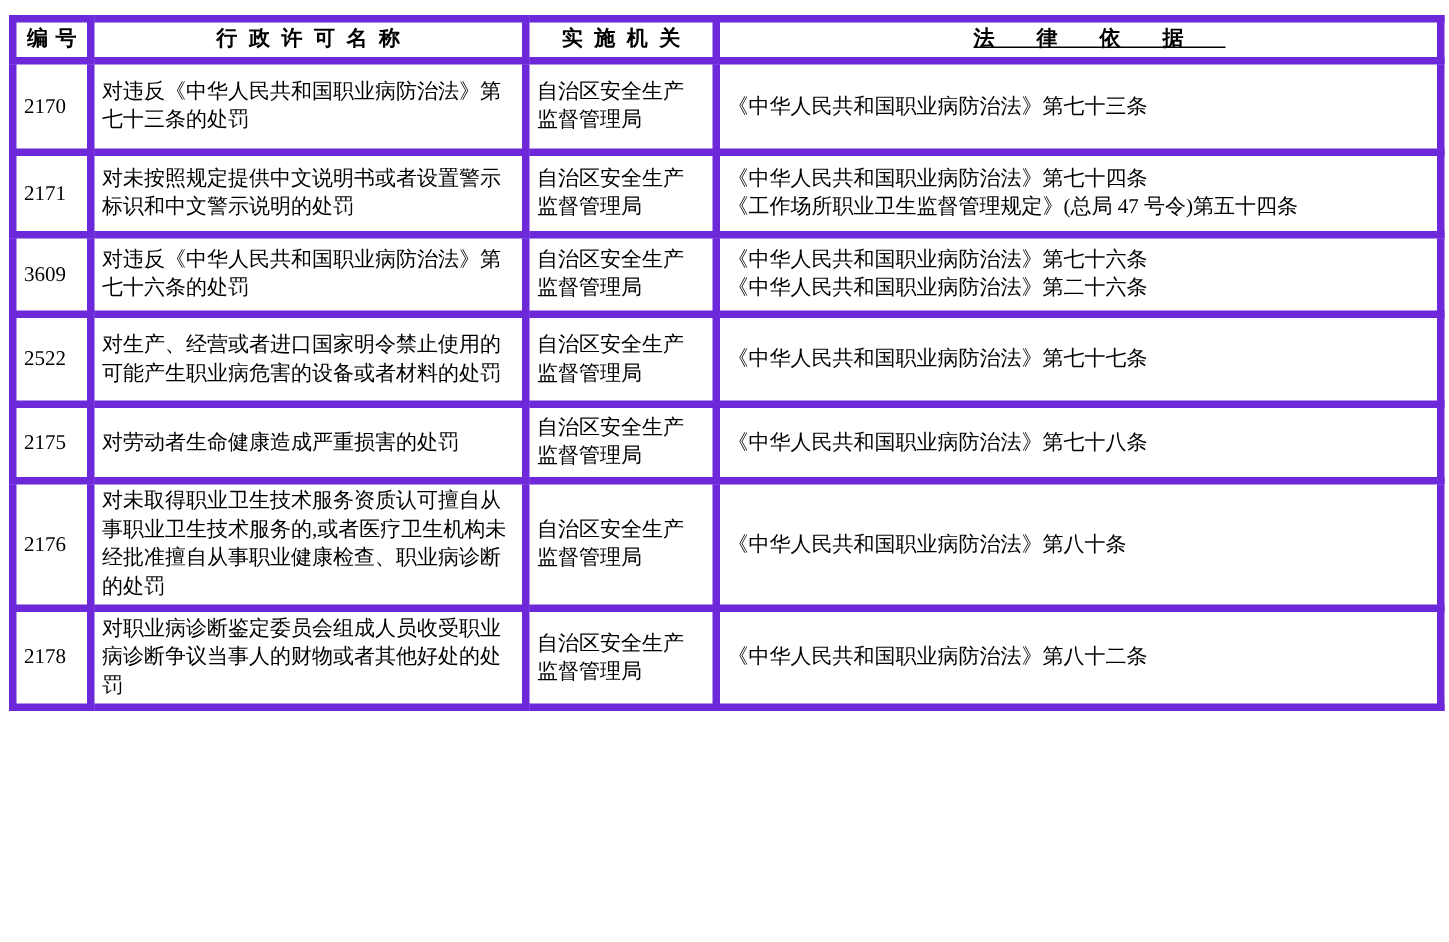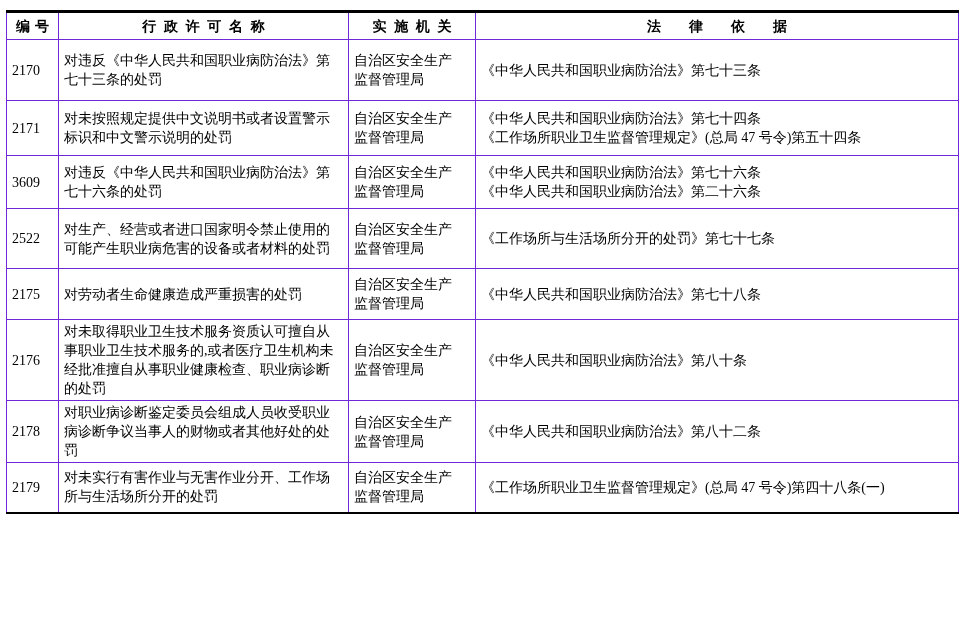--- a/index.html
+++ b/index.html
@@ -18,37 +18,37 @@
   table.permits {
     border-collapse: collapse;
     table-layout: fixed;
     width: 952px;
     border: 1px solid #000;
     border-top-width: 3px;
     border-bottom-width: 2px;
   }
   table.permits th,
   table.permits td {
-    border: 1px solid #6d28d9;
+    border: 5px solid #6d28d9;
     font-size: 14px;
     vertical-align: middle;
     padding: 2px 5px;
     line-height: 19px;
     overflow: hidden;
   }
   table.permits th {
     font-weight: bold;
     text-align: center;
     padding: 2px 1px;
     white-space: nowrap;
   }
   .th-id     { letter-spacing: 0.35em; text-indent: 0.35em; }
   .th-name   { letter-spacing: 0.55em; text-indent: 0.55em; }
   .th-agency { letter-spacing: 0.55em; text-indent: 0.55em; }
-  .th-law    { letter-spacing: 2em;    text-indent: 2em; }
+  .th-law    { letter-spacing: 2em;    text-indent: 2em; text-decoration: underline; }
   .cell-id {
     text-align: left;
   }
   .cell-agency, .cell-law {
     white-space: pre-line;
   }
 </style>
 </head>
 <body>
 
@@ -90,21 +90,21 @@
         <td class="cell-agency">自治区安全生产
 监督管理局</td>
         <td class="cell-law">《中华人民共和国职业病防治法》第七十六条
 《中华人民共和国职业病防治法》第二十六条</td>
       </tr>
       <tr style="height:60px">
         <td class="cell-id">2522</td>
         <td class="cell-name">对生产、经营或者进口国家明令禁止使用的可能产生职业病危害的设备或者材料的处罚</td>
         <td class="cell-agency">自治区安全生产
 监督管理局</td>
-        <td class="cell-law">《工作场所与生活场所分开的处罚》第七十七条</td>
+        <td class="cell-law">《中华人民共和国职业病防治法》第七十七条</td>
       </tr>
       <tr style="height:51px">
         <td class="cell-id">2175</td>
         <td class="cell-name">对劳动者生命健康造成严重损害的处罚</td>
         <td class="cell-agency">自治区安全生产
 监督管理局</td>
         <td class="cell-law">《中华人民共和国职业病防治法》第七十八条</td>
       </tr>
       <tr style="height:78px">
         <td class="cell-id">2176</td>
@@ -113,22 +113,15 @@
 监督管理局</td>
         <td class="cell-law">《中华人民共和国职业病防治法》第八十条</td>
       </tr>
       <tr style="height:56px">
         <td class="cell-id">2178</td>
         <td class="cell-name">对职业病诊断鉴定委员会组成人员收受职业病诊断争议当事人的财物或者其他好处的处罚</td>
         <td class="cell-agency">自治区安全生产
 监督管理局</td>
         <td class="cell-law">《中华人民共和国职业病防治法》第八十二条</td>
       </tr>
-      <tr style="height:50px">
-        <td class="cell-id">2179</td>
-        <td class="cell-name">对未实行有害作业与无害作业分开、工作场所与生活场所分开的处罚</td>
-        <td class="cell-agency">自治区安全生产
-监督管理局</td>
-        <td class="cell-law">《工作场所职业卫生监督管理规定》(总局 47 号令)第四十八条(一)</td>
-      </tr>
     </tbody>
   </table>
 </div>
 
 </body></html>

